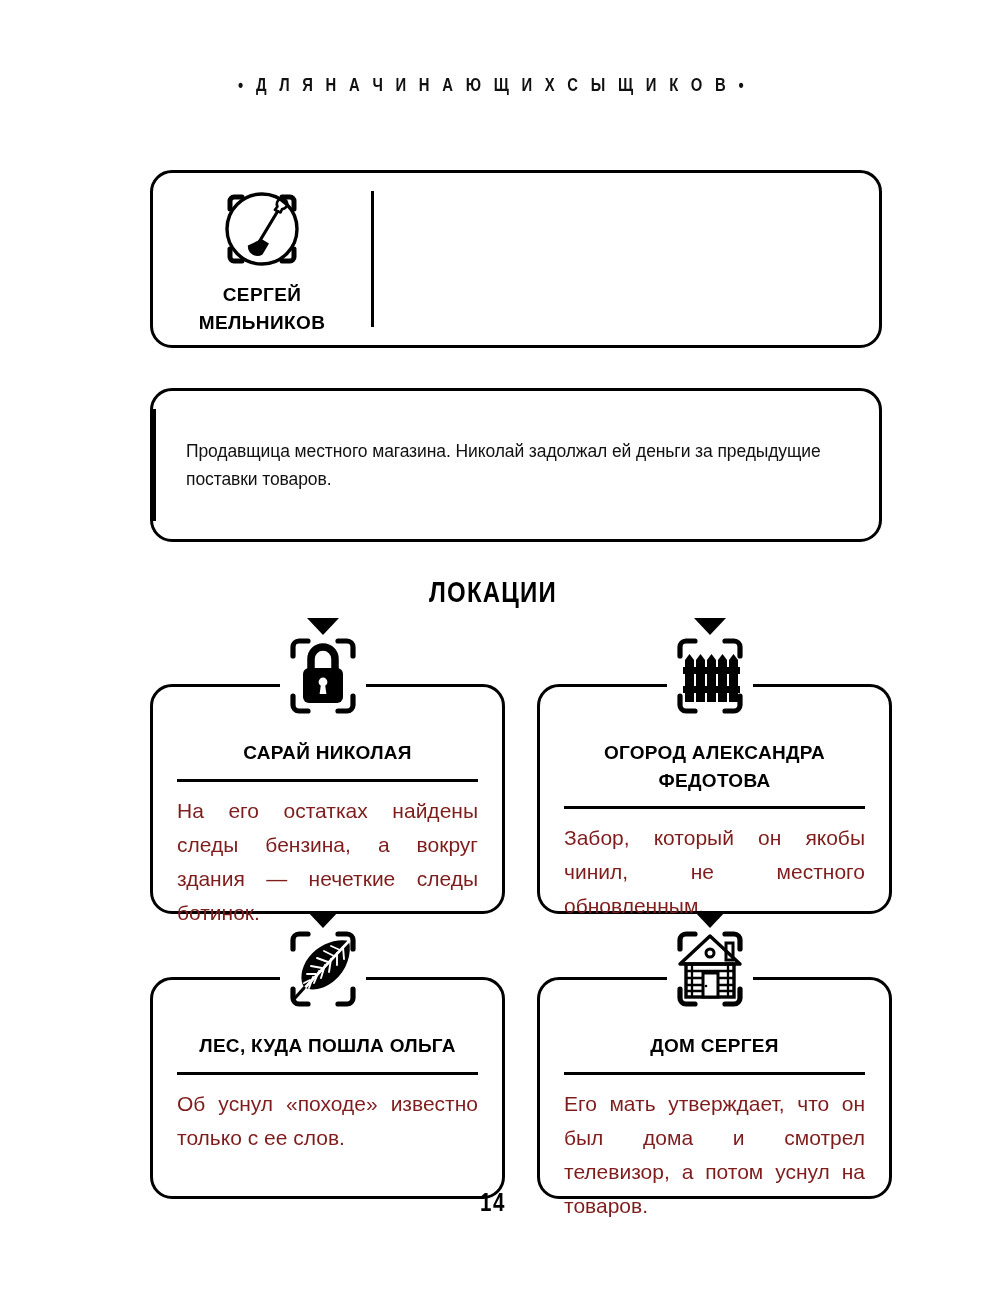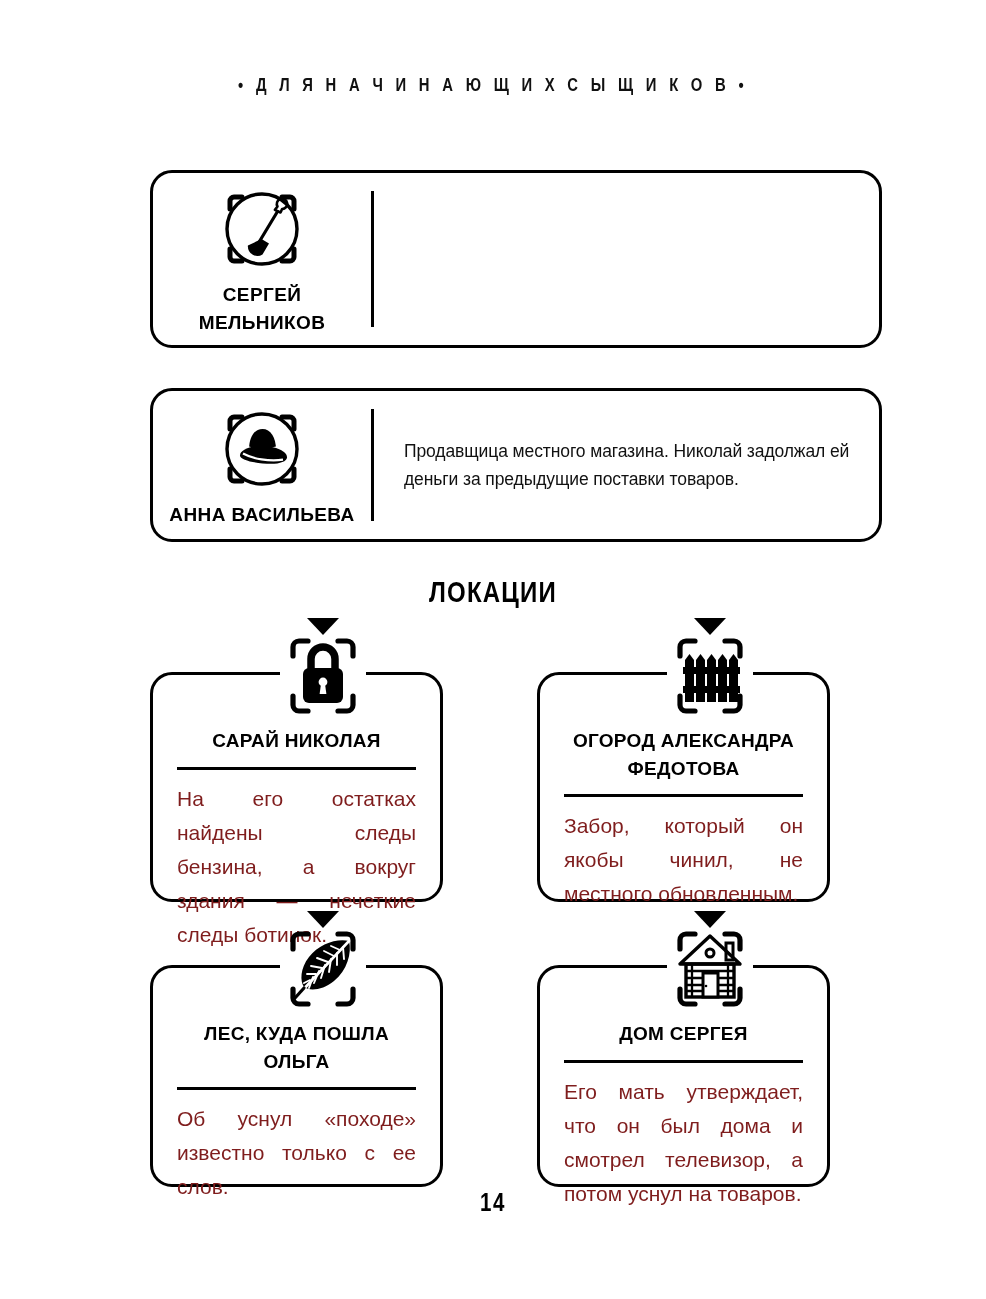--- a/index.html
+++ b/index.html
@@ -110,22 +110,22 @@
 
   
   .loc-card {
     position: absolute;
     width: 345px;
     box-sizing: border-box;
   }
   .loc-box {
     position: absolute;
     left: 0;
-    top: 60px;
-    width: 293px;
+    top: 72px;
+    width: 355px;
     box-sizing: border-box;
     border: 3px solid #000;
     border-radius: 22px;
     padding: 52px 24px 20px;
     background: transparent;
   }
   .loc-title {
     text-align: center;
     font-weight: bold;
     font-size: 19px;
@@ -215,39 +215,20 @@
         <path d="M45.5 56 l7.5 4.6 -6.5 10.8 a9.6 9.6 0 0 1 -14.6 -8.9 z" fill="#000"></path>
       </svg>
     </div>
     <div class="suspect-name">СЕРГЕЙ
 МЕЛЬНИКОВ</div>
   </div>
   <div class="suspect-divider"></div>
 </div>
 
 <div class="suspect-card" id="suspect-card-1">
-  <div class="suspect-left">
-    <div class="avatar-badge">
-      <svg viewBox="0 0 92 92" aria-hidden="true">
-        <circle cx="46" cy="46" r="35" fill="none" stroke="#000" stroke-width="3.4"></circle>
-        <path d="M14 26 v-8 a4 4 0 0 1 4 -4 h8" fill="none" stroke="#000" stroke-width="5" stroke-linecap="round"></path>
-        <path d="M66 14 h8 a4 4 0 0 1 4 4 v8" fill="none" stroke="#000" stroke-width="5" stroke-linecap="round"></path>
-        <path d="M78 66 v8 a4 4 0 0 1 -4 4 h-8" fill="none" stroke="#000" stroke-width="5" stroke-linecap="round"></path>
-        <path d="M26 78 h-8 a4 4 0 0 1 -4 -4 v-8" fill="none" stroke="#000" stroke-width="5" stroke-linecap="round"></path>
-
-        <path d="M33 47 c0 -13 5.5 -21 13.5 -21 c8 0 13.5 8 13.5 21 z" fill="#000"></path>
-
-        <path d="M32.6 44.6 c9 3.2 18.6 3.2 27.6 0" fill="none" stroke="#fff" stroke-width="2.4"></path>
-
-        <path d="M46 43 c14 0 25 5.5 25 11.2 c0 4.2 -7 6.6 -16 6.6 c-13 0 -31 -3.4 -31 -8.4 c0 -4.8 9 -9.4 22 -9.4 z" fill="#000"></path>
-        <path d="M27 50.5 c10 5.5 26 8 40 6.2" fill="none" stroke="#fff" stroke-width="2.2"></path>
-      </svg>
-    </div>
-    <div class="suspect-name">АННА ВАСИЛЬЕВА</div>
-  </div>
   <div class="suspect-divider"></div>
   <div class="suspect-right">
     <div class="suspect-body">Продавщица местного магазина. Николай задолжал ей деньги за предыдущие поставки товаров.</div>
   </div>
 </div>
 
 <div class="section-title">ЛОКАЦИИ</div>
 
 <div class="loc-card" id="loc-card-0">
   <div class="loc-box">

